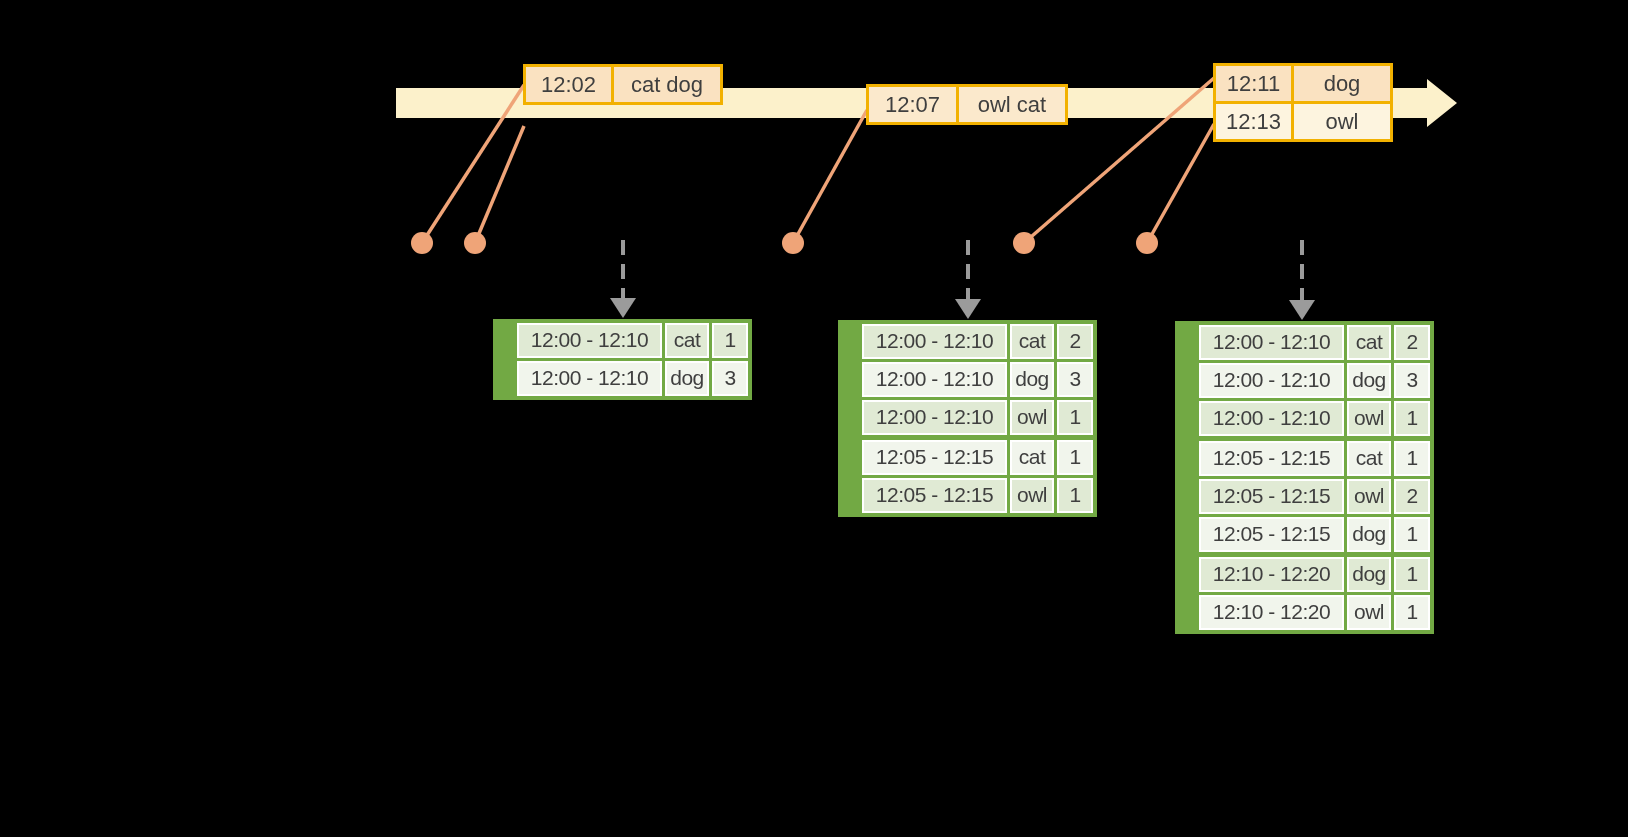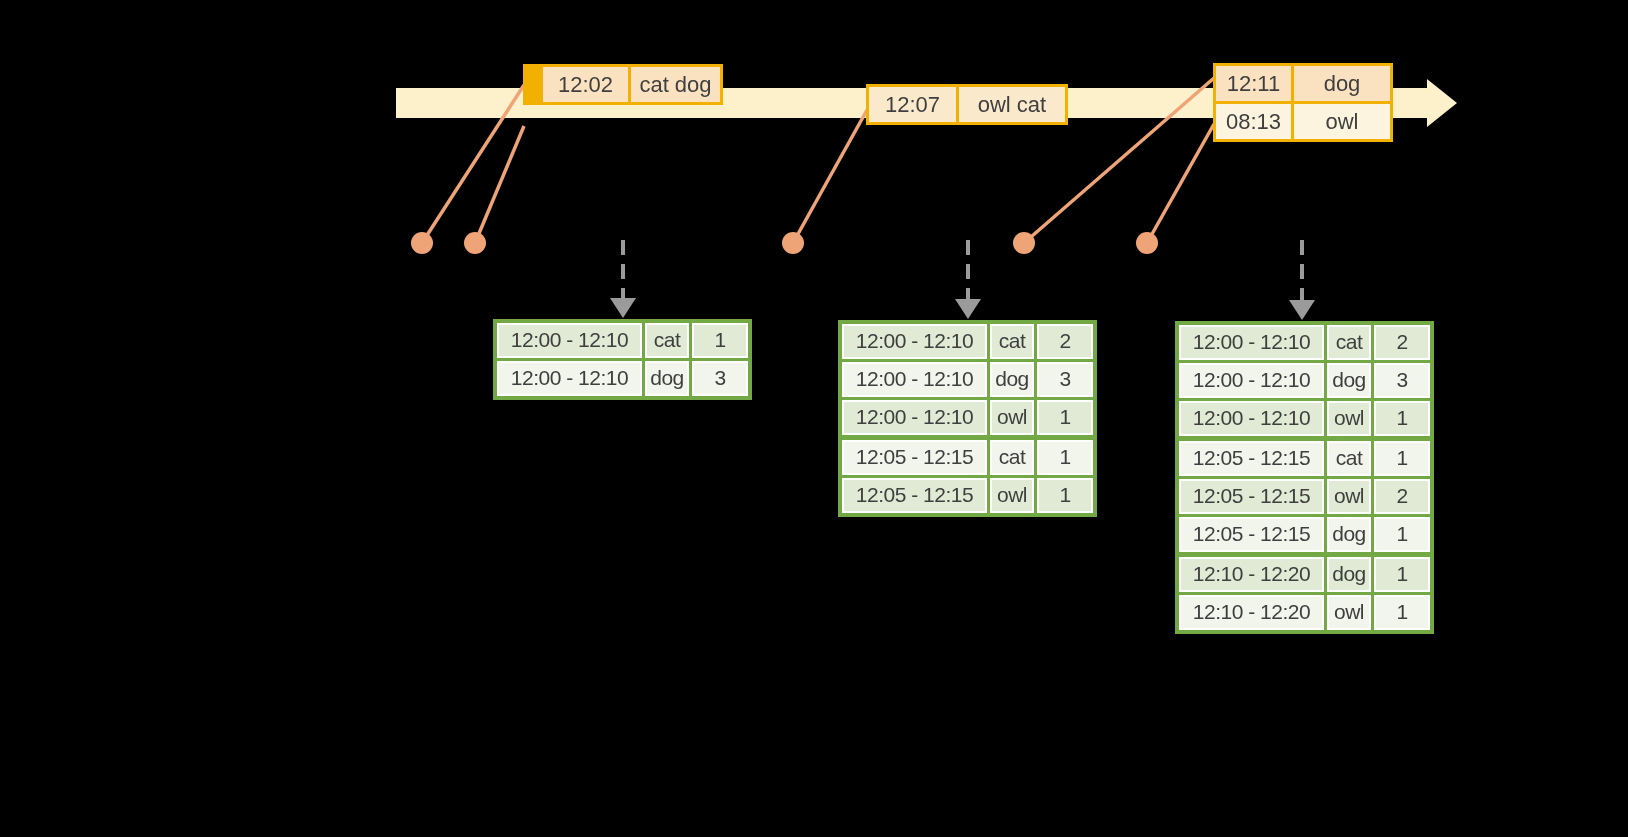--- a/index.html
+++ b/index.html
@@ -26,21 +26,21 @@
   .ecell{text-align:center;font-size:22px;background:var(--event_row_cream);}
   .ecell.time{width:85px;border-right:3px solid var(--event_border);}
   .ecell.words{flex:1;}
   .erow:first-child .ecell{background:var(--event_row_peach);}
   .ebox2 .ecell.time{width:87px;}
   .ebox2 .erow:first-child .ecell{background:var(--event_row_peach_light);}
   .ebox3 .ecell.time{width:75px;}
 
   
   .rtable{position:absolute;box-sizing:border-box;width:259px;background:var(--result_border);padding:4px;}
-  .rrow{display:flex;}
+  .rrow{display:flex;margin-left:20px;}
   .rrow + .rrow{margin-top:3px;}
   .rrow.group-start{margin-top:5px;}
   .rcell{box-sizing:border-box;height:35px;line-height:30px;border:2px solid var(--cell_edge);
          text-align:center;font-size:21px;letter-spacing:-0.5px;background:var(--result_row_light);}
   .rcell.win{width:145px;margin-right:3px;}
   .rcell.word{width:44px;margin-right:3px;}
   .rcell.count{flex:1;}
   .rrow:nth-child(odd) .rcell{background:var(--result_row_dark);}
 </style>
 </head>
@@ -66,39 +66,39 @@
     <circle class="cdot" cx="1147" cy="243" r="11"></circle>
 
     <line class="tline" x1="623" y1="240" x2="623" y2="300"></line>
     <polygon class="thead" points="610,298 636,298 623,318"></polygon>
     <line class="tline" x1="968" y1="240" x2="968" y2="301"></line>
     <polygon class="thead" points="955,299 981,299 968,319"></polygon>
     <line class="tline" x1="1302" y1="240" x2="1302" y2="302"></line>
     <polygon class="thead" points="1289,300 1315,300 1302,320"></polygon>
   </svg>
 
-  <div class="ebox ebox1" style="left:523px;top:64px;width:200px;padding-left:17px;">
+  <div class="ebox ebox1" style="left:523px;top:64px;width:200px;">
       <div class="erow">
         <div class="ecell time">12:02</div>
         <div class="ecell words">cat dog</div>
       </div>
     </div>
   <div class="ebox ebox2" style="left:866px;top:84px;width:202px;">
       <div class="erow">
         <div class="ecell time">12:07</div>
         <div class="ecell words">owl cat</div>
       </div>
     </div>
   <div class="ebox ebox3" style="left:1213px;top:63px;width:180px;">
       <div class="erow">
         <div class="ecell time">12:11</div>
         <div class="ecell words">dog</div>
       </div>
       <div class="erow">
-        <div class="ecell time">08:13</div>
+        <div class="ecell time">12:13</div>
         <div class="ecell words">owl</div>
       </div>
     </div>
 
   <div class="rtable" style="left:493px;top:319px;">
       <div class="rrow">
         <div class="rcell win">12:00 - 12:10</div>
         <div class="rcell word">cat</div>
         <div class="rcell count">1</div>
       </div>

